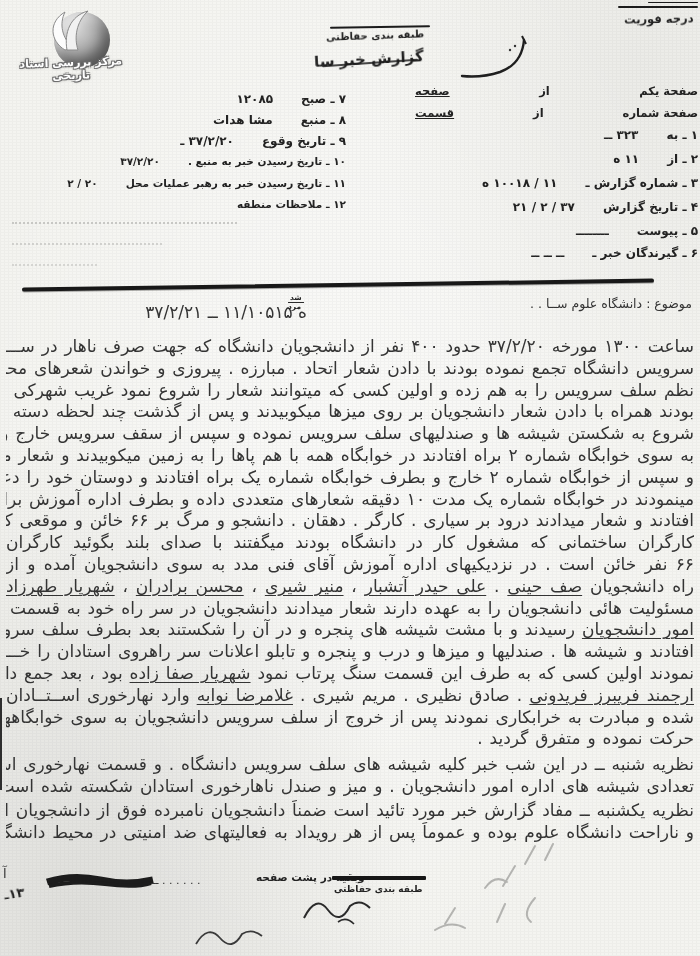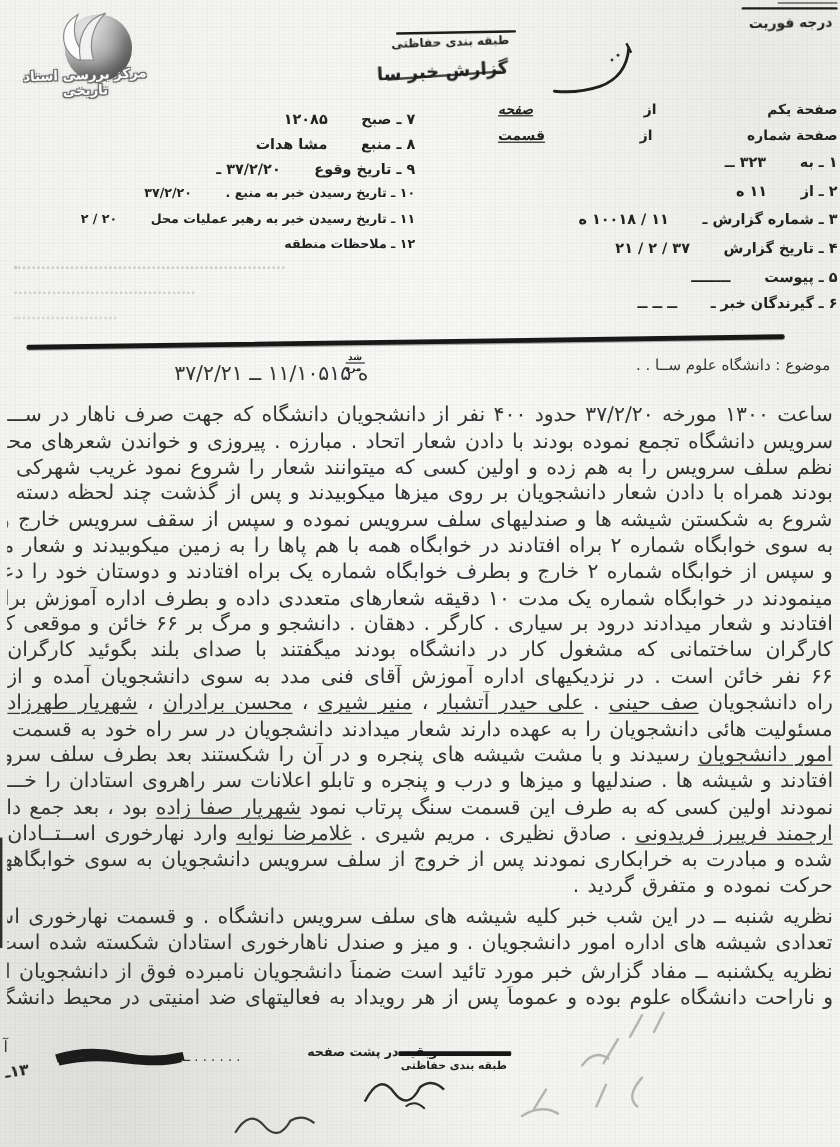--- a/index.html
+++ b/index.html
@@ -86,21 +86,21 @@
     <path d="M72 6 Q70 30 48 38 Q30 44 10 42" fill="none" stroke="#1f1f1f" stroke-width="2.4" stroke-linecap="round"></path>
     <path d="M70 2 L74 10" stroke="#1f1f1f" stroke-width="2"></path>
     <circle cx="58" cy="16" r="1.2" fill="#333"></circle>
       <circle cx="63" cy="12" r="1.2" fill="#333"></circle>
   </svg>
 
   <div class="form-col" style="left:415px;top:0;width:283px;height:270px;" id="form-right">
       <div class="page-row hw" style="top: 84px;">
         <span>صفحة یکم</span>
         <span>از</span>
-        <span style="text-decoration: underline; font-style: italic;">صفحه</span>
+        <span style="text-decoration: underline;">صفحه</span>
       </div>
       <div class="page-row hw" style="top: 106px;">
         <span>صفحة شماره</span>
         <span>از</span>
         <span style="text-decoration: underline;">قسمت</span>
       </div>
       <div class="form-row hw" style="top: 128px;">
         <span class="f-label">۱ ـ به</span>
         <span class="f-value">۳۲۳ ــ</span>
       </div>

